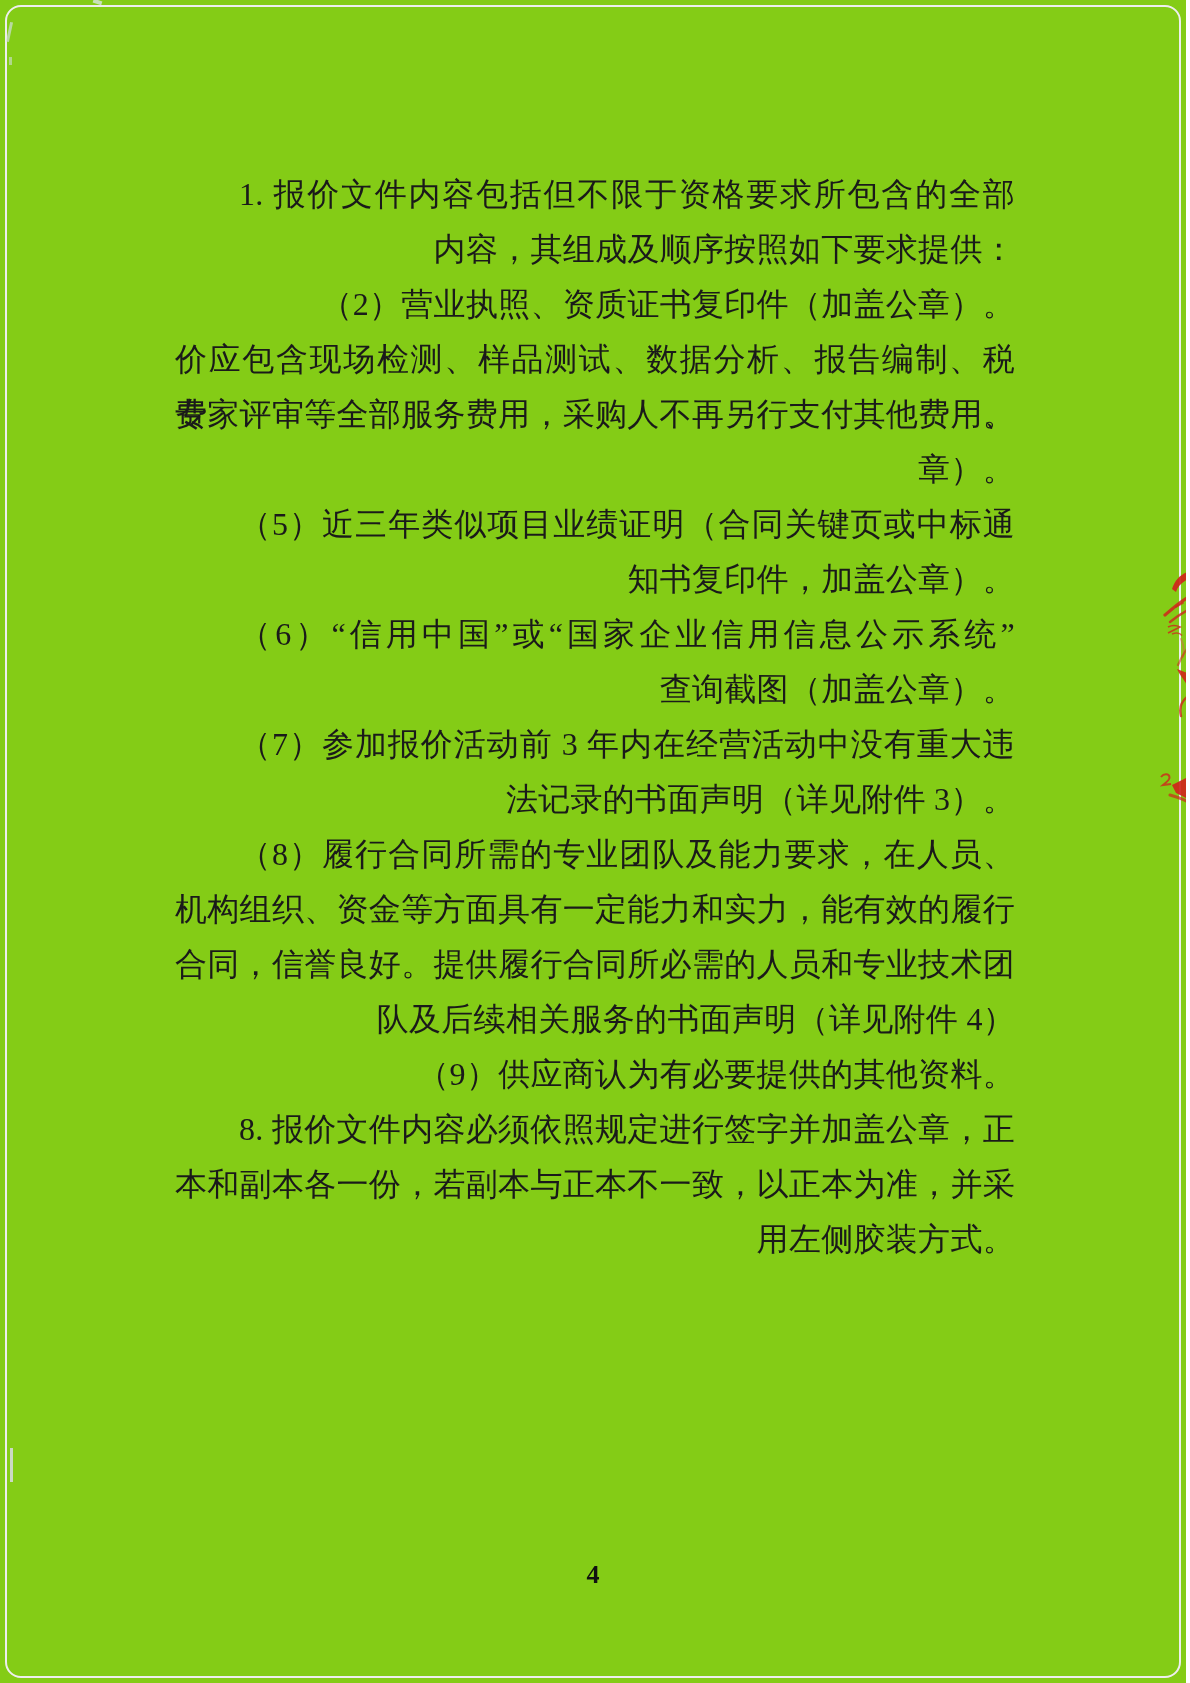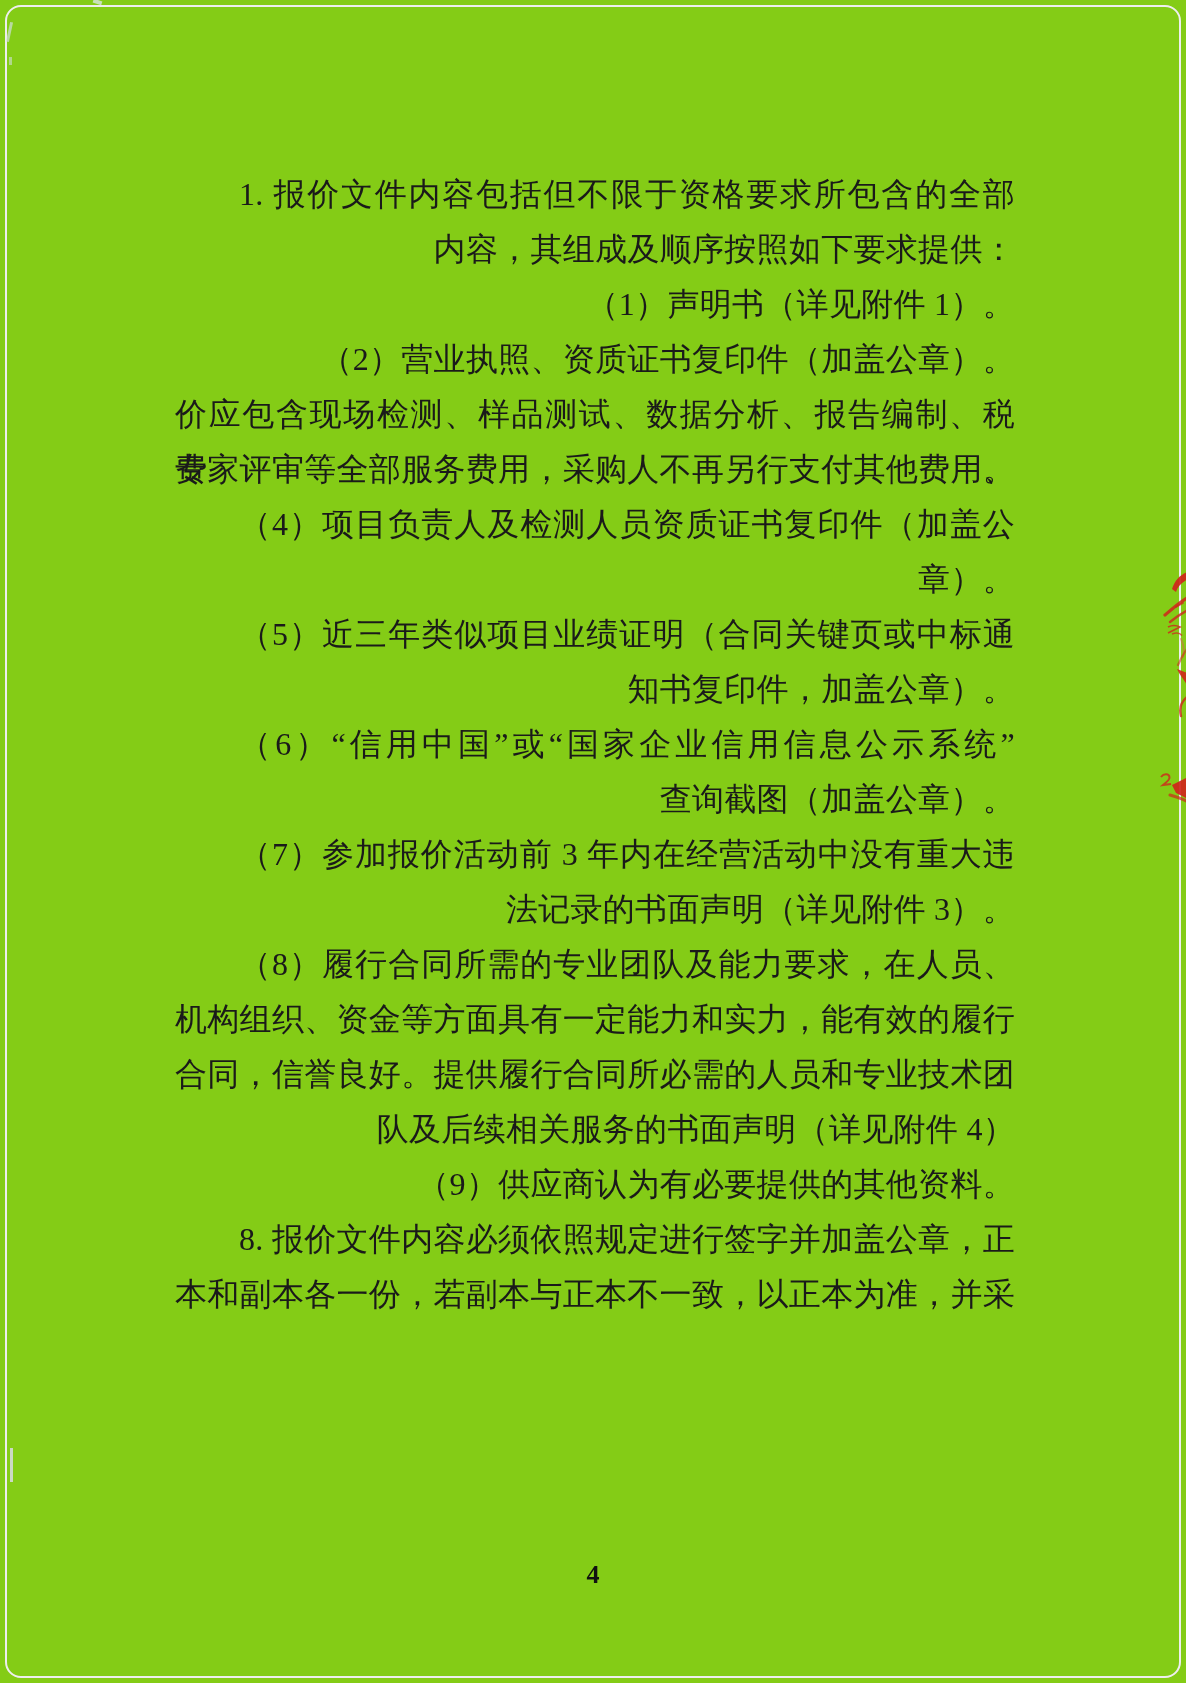--- a/index.html
+++ b/index.html
@@ -86,39 +86,38 @@
   <div class="page-edge"></div>
 
   <div class="artifact artifact-top-dash"></div>
   <div class="artifact artifact-left-dash-1"></div>
   <div class="artifact artifact-left-dash-2"></div>
   <div class="artifact artifact-left-line"></div>
 
   <div class="content">
     <div class="line indent flush">1. 报价文件内容包括但不限于资格要求所包含的全部</div>
     <div class="line">内容，其组成及顺序按照如下要求提供：</div>
-    <div class="line indent">（1）声明书（详见附件 1）。</div>
     <div class="line indent">（2）营业执照、资质证书复印件（加盖公章）。</div>
     <div class="line flush">价应包含现场检测、样品测试、数据分析、报告编制、税费、</div>
     <div class="line flush">专家评审等全部服务费用，采购人不再另行支付其他费用。</div>
-    <div class="line indent flush">（4）项目负责人及检测人员资质证书复印件（加盖公</div>
     <div class="line">章）。</div>
     <div class="line indent flush">（5）近三年类似项目业绩证明（合同关键页或中标通</div>
     <div class="line">知书复印件，加盖公章）。</div>
     <div class="line indent flush">（6）“信用中国”或“国家企业信用信息公示系统”</div>
     <div class="line">查询截图（加盖公章）。</div>
     <div class="line indent flush">（7）参加报价活动前 3 年内在经营活动中没有重大违</div>
     <div class="line">法记录的书面声明（详见附件 3）。</div>
     <div class="line indent flush">（8）履行合同所需的专业团队及能力要求，在人员、</div>
     <div class="line flush">机构组织、资金等方面具有一定能力和实力，能有效的履行</div>
     <div class="line flush">合同，信誉良好。提供履行合同所必需的人员和专业技术团</div>
     <div class="line">队及后续相关服务的书面声明（详见附件 4）</div>
     <div class="line indent">（9）供应商认为有必要提供的其他资料。</div>
     <div class="line indent flush">8. 报价文件内容必须依照规定进行签字并加盖公章，正</div>
     <div class="line flush">本和副本各一份，若副本与正本不一致，以正本为准，并采</div>
+    <div class="line">用左侧胶装方式。</div>
   </div>
 
   <svg class="seal-fragments" viewBox="0 0 40 260" xmlns="http://www.w3.org/2000/svg">
 
     <path d="M22 34 C25 25 30 20 37 17 L38.5 24 C32 27 27.5 32 26 37 Z" fill="#d0251b" opacity="0.92"></path>
     <path d="M15 60 C22 54 30 47 37 43" stroke="#d0251b" stroke-width="3.2" fill="none" opacity="0.85" stroke-linecap="round"></path>
     <path d="M20 67 C26 62 32 58 38 55" stroke="#d0251b" stroke-width="2.4" fill="none" opacity="0.8" stroke-linecap="round"></path>
     <path d="M26 52 L33 48" stroke="#d0251b" stroke-width="1.8" fill="none" opacity="0.7" stroke-linecap="round"></path>
     <path d="M18 72 C22 70 26 70 30 72 C26 74 22 76 18 78" stroke="#d0251b" stroke-width="1.7" fill="none" opacity="0.8"></path>
     <path d="M22 79 C26 77.5 30 78 32 80.5" stroke="#d0251b" stroke-width="1.6" fill="none" opacity="0.7"></path>

